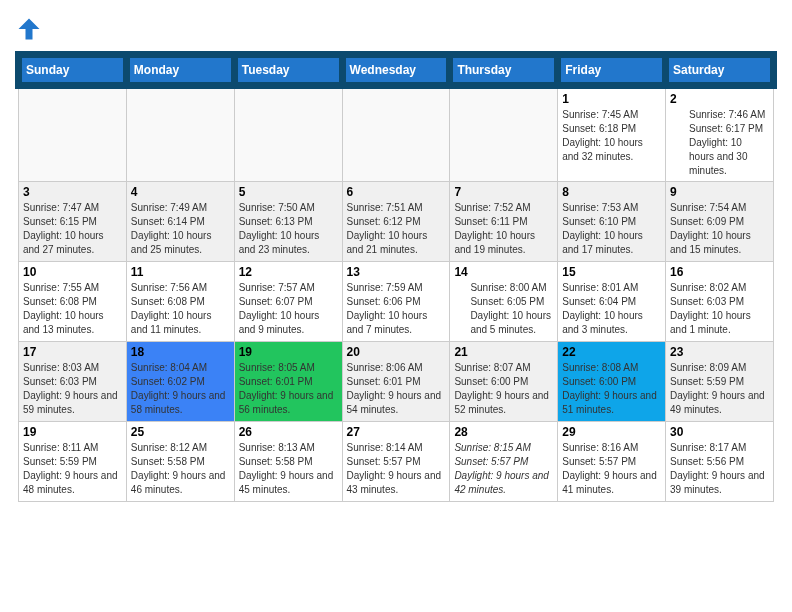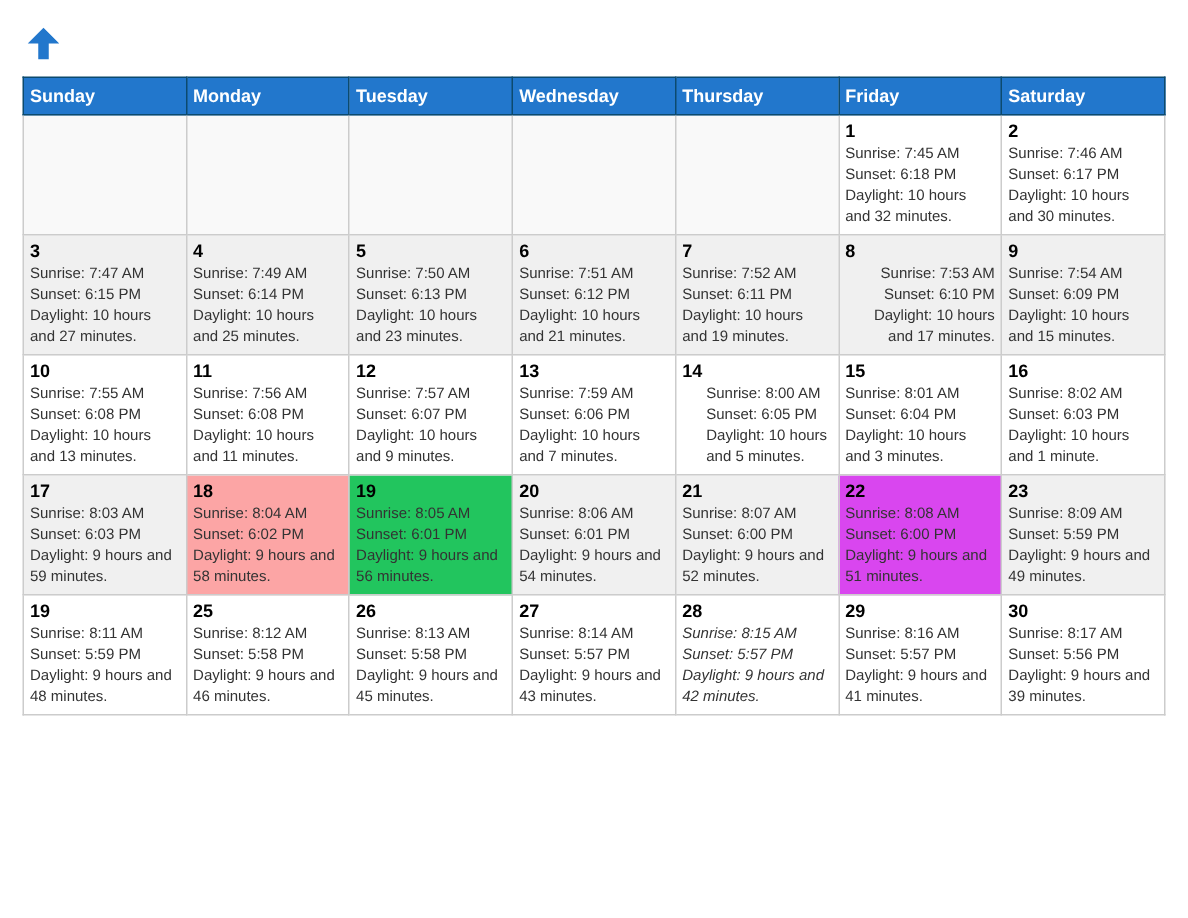--- a/index.html
+++ b/index.html
@@ -59,21 +59,21 @@
       border-collapse: collapse;
       font-size: 11px;
     }
     th {
       background-color: #2277cc;
       color: white;
       padding: 5px 4px;
       text-align: left;
       font-size: 12px;
       font-weight: bold;
-      border: 1px solid #0c4a6e;
+      border: 7px solid #0c4a6e;
     }
     td {
       border: 1px solid #ccc;
       vertical-align: top;
       padding: 3px 4px;
       min-height: 70px;
       height: 80px;
       width: 14.28%;
     }
     td.empty {
@@ -139,21 +139,21 @@
         <td class="empty"></td>
         <td class="empty"></td>
         <td class="has-data">
           <div class="day-number">1</div>
           <div class="day-info" style="white-space: pre-line;">Sunrise: 7:45 AM
 Sunset: 6:18 PM
 Daylight: 10 hours and 32 minutes.</div>
         </td>
         <td class="has-data">
           <div class="day-number">2</div>
-          <div class="day-info" style="white-space: pre-line;">Sunrise: 7:46 AM
+          <div class="day-info" style="white-space: pre-line; margin-left: 19px;">Sunrise: 7:46 AM
 Sunset: 6:17 PM
 Daylight: 10 hours and 30 minutes.</div>
         </td>
       </tr>
       <tr>
         <td class="has-data" style="background-color: rgb(240, 240, 240);">
           <div class="day-number">3</div>
           <div class="day-info" style="white-space: pre-line;">Sunrise: 7:47 AM
 Sunset: 6:15 PM
 Daylight: 10 hours and 27 minutes.</div>
@@ -177,21 +177,21 @@
 Daylight: 10 hours and 21 minutes.</div>
         </td>
         <td class="has-data" style="background-color: rgb(240, 240, 240);">
           <div class="day-number">7</div>
           <div class="day-info" style="white-space: pre-line;">Sunrise: 7:52 AM
 Sunset: 6:11 PM
 Daylight: 10 hours and 19 minutes.</div>
         </td>
         <td class="has-data" style="background-color: rgb(240, 240, 240);">
           <div class="day-number">8</div>
-          <div class="day-info" style="white-space: pre-line; text-align: right;">Sunrise: 7:53 AM
+          <div class="day-info" style="white-space: pre-line;">Sunrise: 7:53 AM
 Sunset: 6:10 PM
 Daylight: 10 hours and 17 minutes.</div>
         </td>
         <td class="has-data" style="background-color: rgb(240, 240, 240);">
           <div class="day-number">9</div>
           <div class="day-info" style="white-space: pre-line;">Sunrise: 7:54 AM
 Sunset: 6:09 PM
 Daylight: 10 hours and 15 minutes.</div>
         </td>
       </tr>
@@ -239,21 +239,21 @@
 Daylight: 10 hours and 1 minute.</div>
         </td>
       </tr>
       <tr>
         <td class="has-data" style="background-color: rgb(240, 240, 240);">
           <div class="day-number">17</div>
           <div class="day-info" style="white-space: pre-line;">Sunrise: 8:03 AM
 Sunset: 6:03 PM
 Daylight: 9 hours and 59 minutes.</div>
         </td>
-        <td class="has-data" style="background-color: #fca5a5;">
+        <td class="has-data" style="background-color: #3b82f6;">
           <div class="day-number">18</div>
           <div class="day-info" style="white-space: pre-line;">Sunrise: 8:04 AM
 Sunset: 6:02 PM
 Daylight: 9 hours and 58 minutes.</div>
         </td>
         <td class="has-data" style="background-color: #22c55e;">
           <div class="day-number">19</div>
           <div class="day-info" style="white-space: pre-line;">Sunrise: 8:05 AM
 Sunset: 6:01 PM
 Daylight: 9 hours and 56 minutes.</div>
@@ -263,21 +263,21 @@
           <div class="day-info" style="white-space: pre-line;">Sunrise: 8:06 AM
 Sunset: 6:01 PM
 Daylight: 9 hours and 54 minutes.</div>
         </td>
         <td class="has-data" style="background-color: rgb(240, 240, 240); margin-left: 17px;">
           <div class="day-number">21</div>
           <div class="day-info" style="white-space: pre-line;">Sunrise: 8:07 AM
 Sunset: 6:00 PM
 Daylight: 9 hours and 52 minutes.</div>
         </td>
-        <td class="has-data" style="background-color: #d946ef;">
+        <td class="has-data" style="background-color: #0ea5e9;">
           <div class="day-number">22</div>
           <div class="day-info" style="white-space: pre-line;">Sunrise: 8:08 AM
 Sunset: 6:00 PM
 Daylight: 9 hours and 51 minutes.</div>
         </td>
         <td class="has-data" style="background-color: rgb(240, 240, 240);">
           <div class="day-number">23</div>
           <div class="day-info" style="white-space: pre-line;">Sunrise: 8:09 AM
 Sunset: 5:59 PM
 Daylight: 9 hours and 49 minutes.</div>

